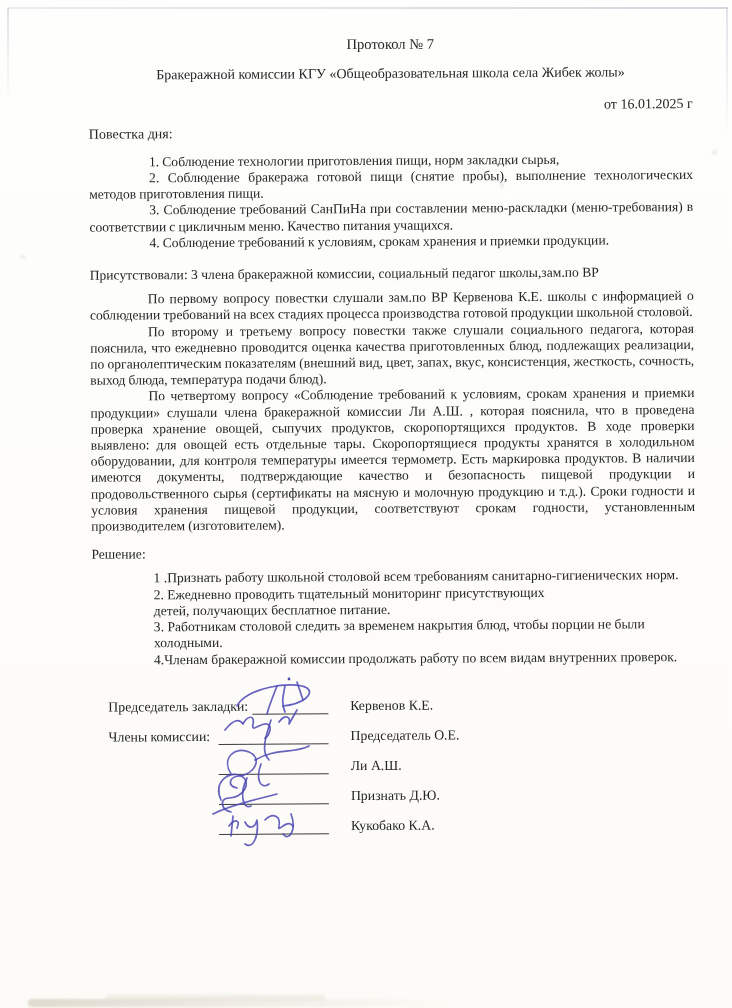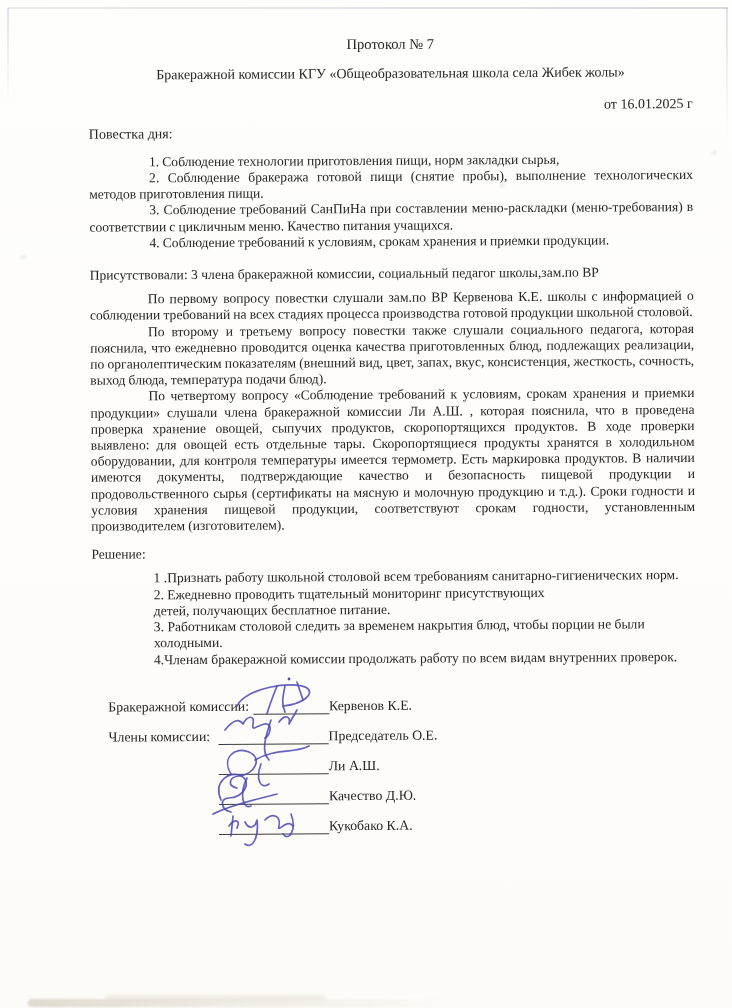--- a/index.html
+++ b/index.html
@@ -30,21 +30,21 @@
   p.dec.d2 { margin-left:62px; max-width:404px; }
   p.dec.d3 { margin-left:62px; max-width:528px; }
   p.dec.d4 { text-indent:62px; }
   .sigs { position:absolute; left:104px; top:688px; width:560px; font-size:13.8px; }
   .sig-row { display:flex; align-items:flex-end; height:30px; }
   .sig-row.first { height:26px; }
   .sig-spacer { display:inline-block; width:110px; }
   .sig-line { display:inline-block; border-bottom:1px solid #3d3d3d; height:16px; }
   .sig-line.w1 { width:76px; margin-left:4px; }
   .sig-line.w2 { width:110px; }
-  .sig-name { margin-left:0; white-space:nowrap; }
+  .sig-name { margin-left:22px; white-space:nowrap; }
   .ink-svg { position:absolute; left:185px; top:666px; pointer-events:none; }
   .ink-svg path { fill:none; stroke-width:1.7; stroke-linecap:round; stroke-linejoin:round; opacity:0.85; }
   
   .scan-edge-top   { position:absolute; left:8px; right:4px; top:7px; height:1.5px;
                      background:linear-gradient(to right, rgba(172,170,188,0.22), rgba(168,166,186,0.45)); }
   .scan-edge-left  { position:absolute; left:7px; top:8px; width:1.5px; height:95px;
                      background:linear-gradient(to bottom, rgba(172,170,188,0.35), rgba(172,170,188,0)); }
   .scan-edge-right { position:absolute; right:4px; top:8px; width:2px; height:130px;
                      background:linear-gradient(to bottom, rgba(185,183,200,0.4), rgba(185,183,200,0)); }
   .scan-smudge-bottom { position:absolute; left:28px; bottom:1px; width:430px; height:8px;
@@ -78,38 +78,38 @@
 
       <div class="decision-heading">Решение:</div>
       <p class="dec d1">1 .Признать работу школьной столовой всем требованиям санитарно-гигиенических норм.</p>
       <p class="dec d2">2. Ежедневно проводить тщательный мониторинг присутствующих детей, получающих бесплатное питание.</p>
       <p class="dec d3">3. Работникам столовой следить за временем накрытия блюд, чтобы порции не были холодными.</p>
       <p class="dec d4">4.Членам бракеражной комиссии продолжать работу по всем видам внутренних проверок.</p>
     </div>
 
     <div class="sigs">
       <div class="sig-row first">
-        <span>Бракеражной комиссии:</span>
+        <span>Председатель закладки:</span>
         <span class="sig-line w1"></span>
         <span class="sig-name">Кервенов К.Е.</span>
       </div>
       <div class="sig-row">
         <span class="sig-spacer">Члены комиссии:</span>
         <span class="sig-line w2"></span>
         <span class="sig-name">Председатель О.Е.</span>
       </div>
       <div class="sig-row">
         <span class="sig-spacer"></span>
         <span class="sig-line w2"></span>
         <span class="sig-name">Ли А.Ш.</span>
       </div>
       <div class="sig-row">
         <span class="sig-spacer"></span>
         <span class="sig-line w2"></span>
-        <span class="sig-name">Качество Д.Ю.</span>
+        <span class="sig-name">Признать Д.Ю.</span>
       </div>
       <div class="sig-row">
         <span class="sig-spacer"></span>
         <span class="sig-line w2"></span>
         <span class="sig-name">Кукобако К.А.</span>
       </div>
     </div>
   </div>
 
   <svg class="ink-svg" width="180" height="195" viewBox="0 0 180 195" aria-hidden="true">

